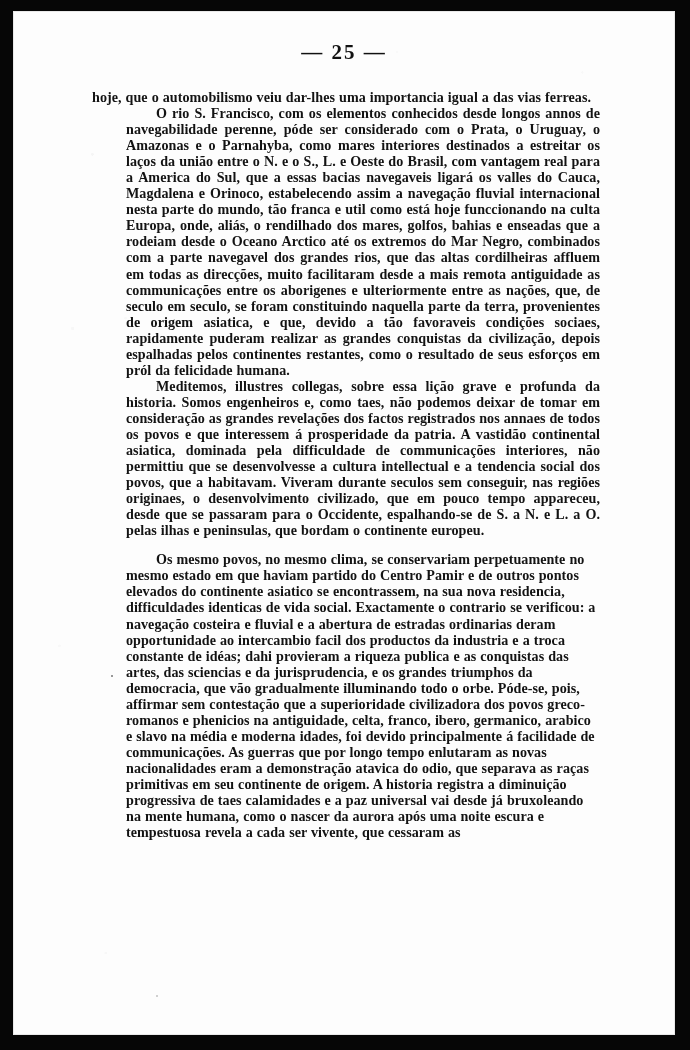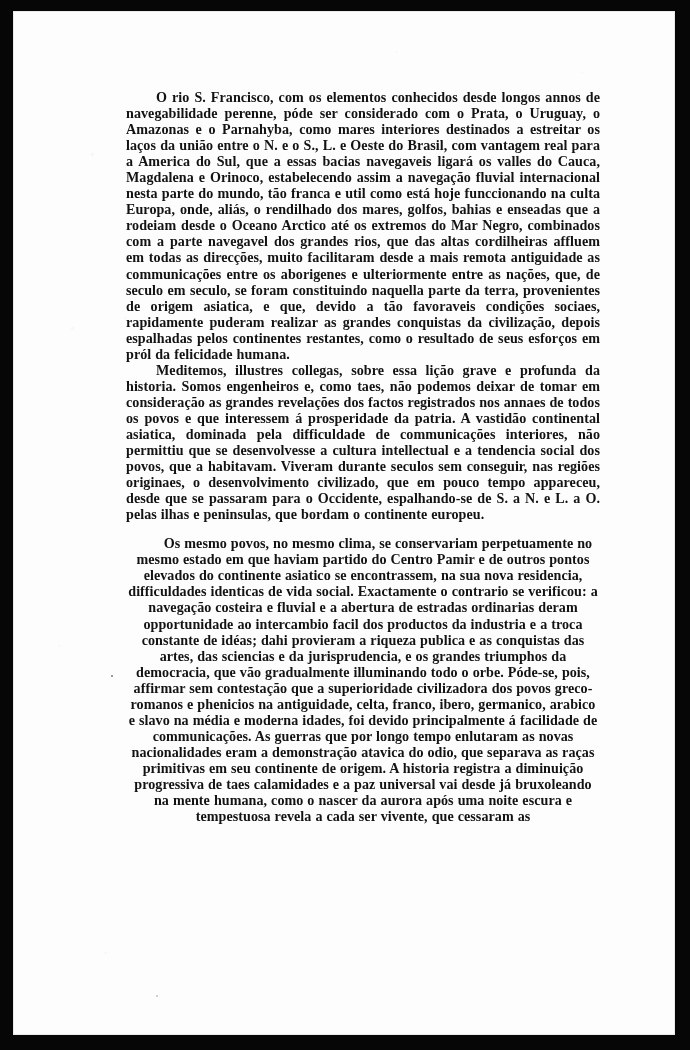--- a/index.html
+++ b/index.html
@@ -83,21 +83,21 @@
     font-family: "Liberation Serif", serif;
     font-size: 14.1px;
     line-height: 16.05px;
     font-weight: 700;
     color: #131313;
     letter-spacing: 0.05px;
     word-spacing: 0.4px;
     -webkit-font-smoothing: none;
     text-rendering: optimizeLegibility;
   }
-  p.para:last-child { text-align: center; }
+  p.para:last-child { text-align: left; }
 
   p.indent { text-indent: 30px; margin-left: 34px; }
   p.gap-before { margin-top: 13px; }
 
   
   #ink-speck {
     position: absolute;
     left: 98px;
     top: 664px;
     width: 2px;
@@ -128,23 +128,25 @@
   }
 </style>
 </head>
 <body>
 
 <div id="scan-frame">
   <div id="page-sheet">
 
     <div id="paper-grain"></div>
 
+    <div id="page-number">— 25 —</div>
 
     <div id="text-column">
 
+      <p class="para">hoje, que o automobilismo veiu dar-lhes uma importancia igual a das vias ferreas.</p>
 
       <p class="para indent">O rio S. Francisco, com os elementos conhecidos desde longos annos de navegabilidade perenne, póde ser considerado com o Prata, o Uruguay, o Amazonas e o Parnahyba, como mares interiores destinados a estreitar os laços da união entre o N. e o S., L. e Oeste do Brasil, com vantagem real para a America do Sul, que a essas bacias navegaveis ligará os valles do Cauca, Magdalena e Orinoco, estabelecendo assim a navegação fluvial internacional nesta parte do mundo, tão franca e util como está hoje funccionando na culta Europa, onde, aliás, o rendilhado dos mares, golfos, bahias e enseadas que a rodeiam desde o Oceano Arctico até os extremos do Mar Negro, combinados com a parte navegavel dos grandes rios, que das altas cordilheiras affluem em todas as direcções, muito facilitaram desde a mais remota antiguidade as communicações entre os aborigenes e ulteriormente entre as nações, que, de seculo em seculo, se foram constituindo naquella parte da terra, provenientes de origem asiatica, e que, devido a tão favoraveis condições sociaes, rapidamente puderam realizar as grandes conquistas da civilização, depois espalhadas pelos continentes restantes, como o resultado de seus esforços em pról da felicidade humana.</p>
 
       <p class="para indent">Meditemos, illustres collegas, sobre essa lição grave e profunda da historia. Somos engenheiros e, como taes, não podemos deixar de tomar em consideração as grandes revelações dos factos registrados nos annaes de todos os povos e que interessem á prosperidade da patria. A vastidão continental asiatica, dominada pela difficuldade de communicações interiores, não permittiu que se desenvolvesse a cultura intellectual e a tendencia social dos povos, que a habitavam. Viveram durante seculos sem conseguir, nas regiões originaes, o desenvolvimento civilizado, que em pouco tempo appareceu, desde que se passaram para o Occidente, espalhando-se de S. a N. e L. a O. pelas ilhas e peninsulas, que bordam o continente europeu.</p>
 
       <p class="para indent gap-before">Os mesmo povos, no mesmo clima, se conservariam perpetuamente no mesmo estado em que haviam partido do Centro Pamir e de outros pontos elevados do continente asiatico se encontrassem, na sua nova residencia, difficuldades identicas de vida social. Exactamente o contrario se verificou: a navegação costeira e fluvial e a abertura de estradas ordinarias deram opportunidade ao intercambio facil dos productos da industria e a troca constante de idéas; dahi provieram a riqueza publica e as conquistas das artes, das sciencias e da jurisprudencia, e os grandes triumphos da democracia, que vão gradualmente illuminando todo o orbe. Póde-se, pois, affirmar sem contestação que a superioridade civilizadora dos povos greco-romanos e phenicios na antiguidade, celta, franco, ibero, germanico, arabico e slavo na média e moderna idades, foi devido principalmente á facilidade de communicações. As guerras que por longo tempo enlutaram as novas nacionalidades eram a demonstração atavica do odio, que separava as raças primitivas em seu continente de origem. A historia registra a diminuição progressiva de taes calamidades e a paz universal vai desde já bruxoleando na mente humana, como o nascer da aurora após uma noite escura e tempestuosa revela a cada ser vivente, que cessaram as</p>
 
     </div>
 
     <div id="ink-speck"></div>

